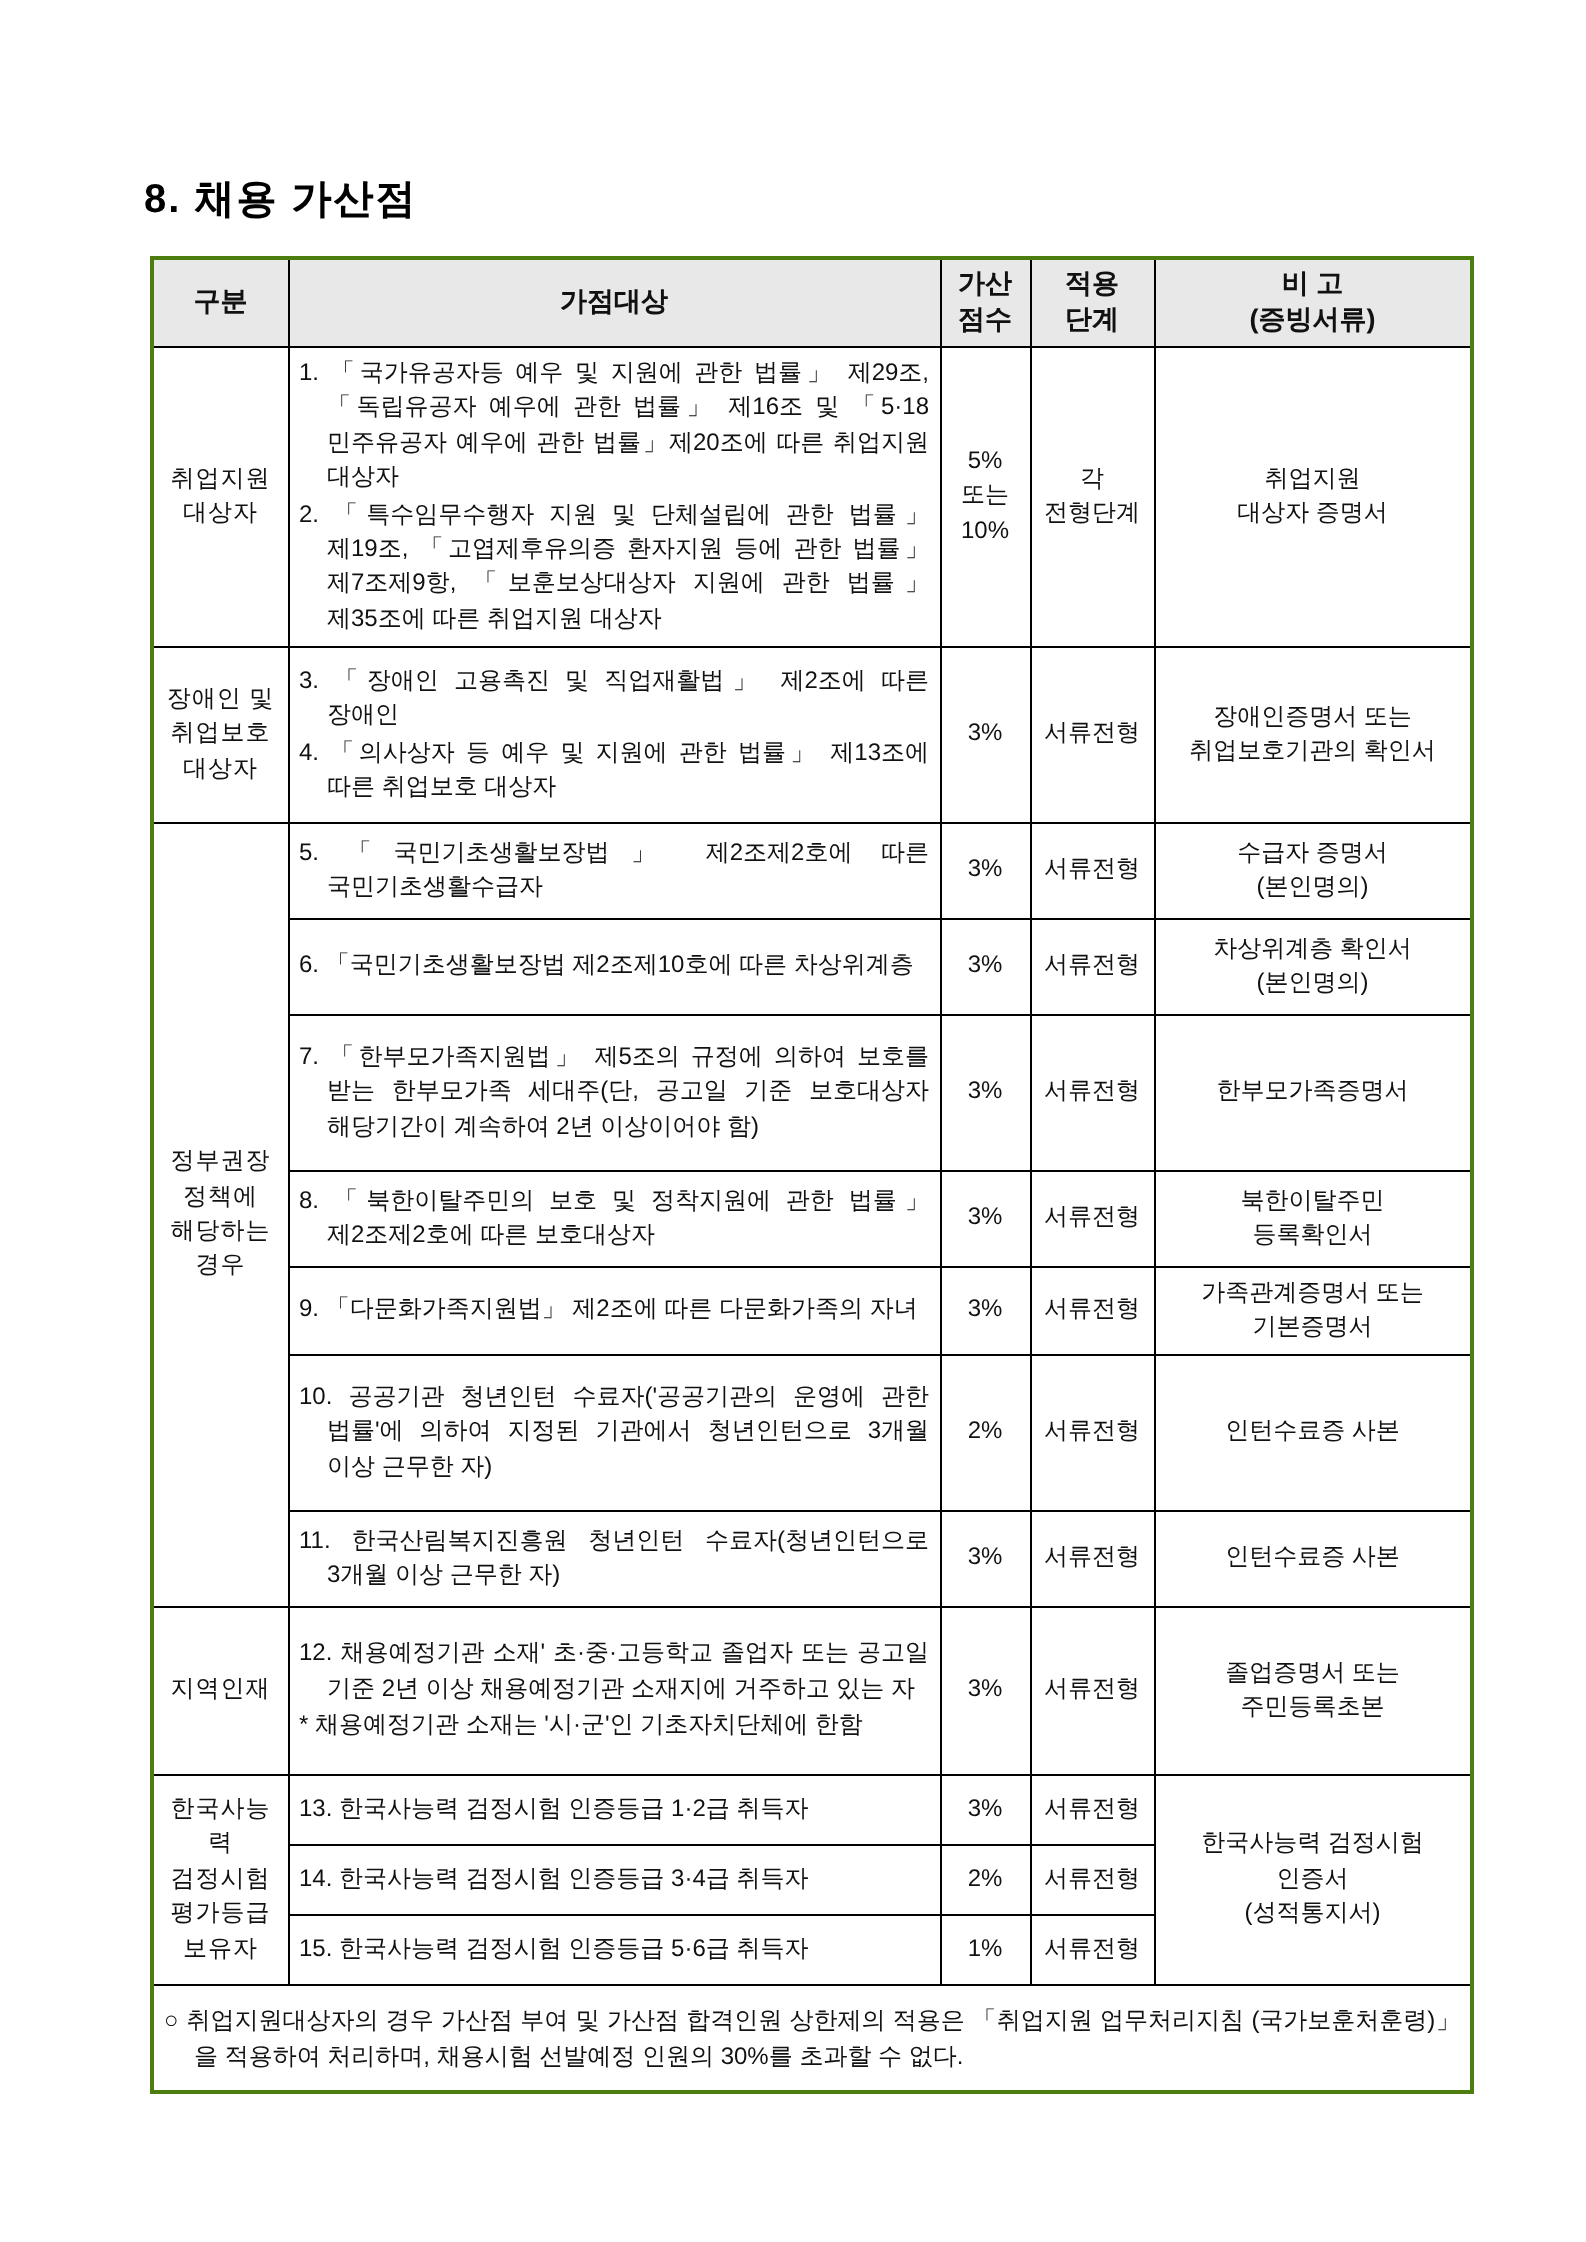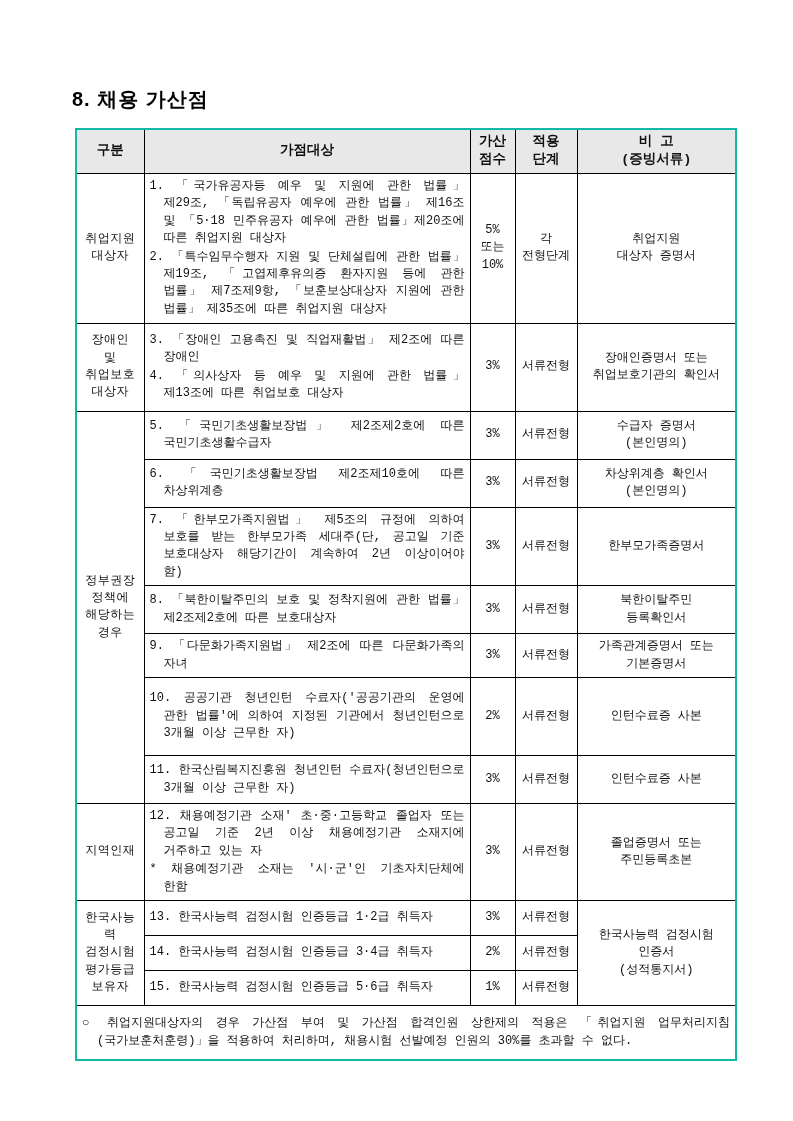--- a/index.html
+++ b/index.html
@@ -8,22 +8,21 @@
     font-family:"Liberation Sans","DejaVu Sans",sans-serif;color:#111;
     box-sizing:border-box;overflow:hidden;
   }
   .doc-title{
     position:absolute;left:72px;top:86px;margin:0;
     font-size:20px;font-weight:bold;letter-spacing:1px;color:#000;
   }
   table.bonus{
     position:absolute;left:75px;top:128px;width:660px;
     border-collapse:collapse;table-layout:fixed;
-    border:2px solid #14b8a6;
-    font-family:Liberation Mono, monospace;
+    border:2px solid #4d7c0f;
   }
   table.bonus th, table.bonus td{
     border:1px solid #000;
     padding:3px 5px;
     font-size:12px;line-height:1.45;
     vertical-align:middle;
     overflow:hidden;
     box-sizing:border-box;
   }
   table.bonus th{

